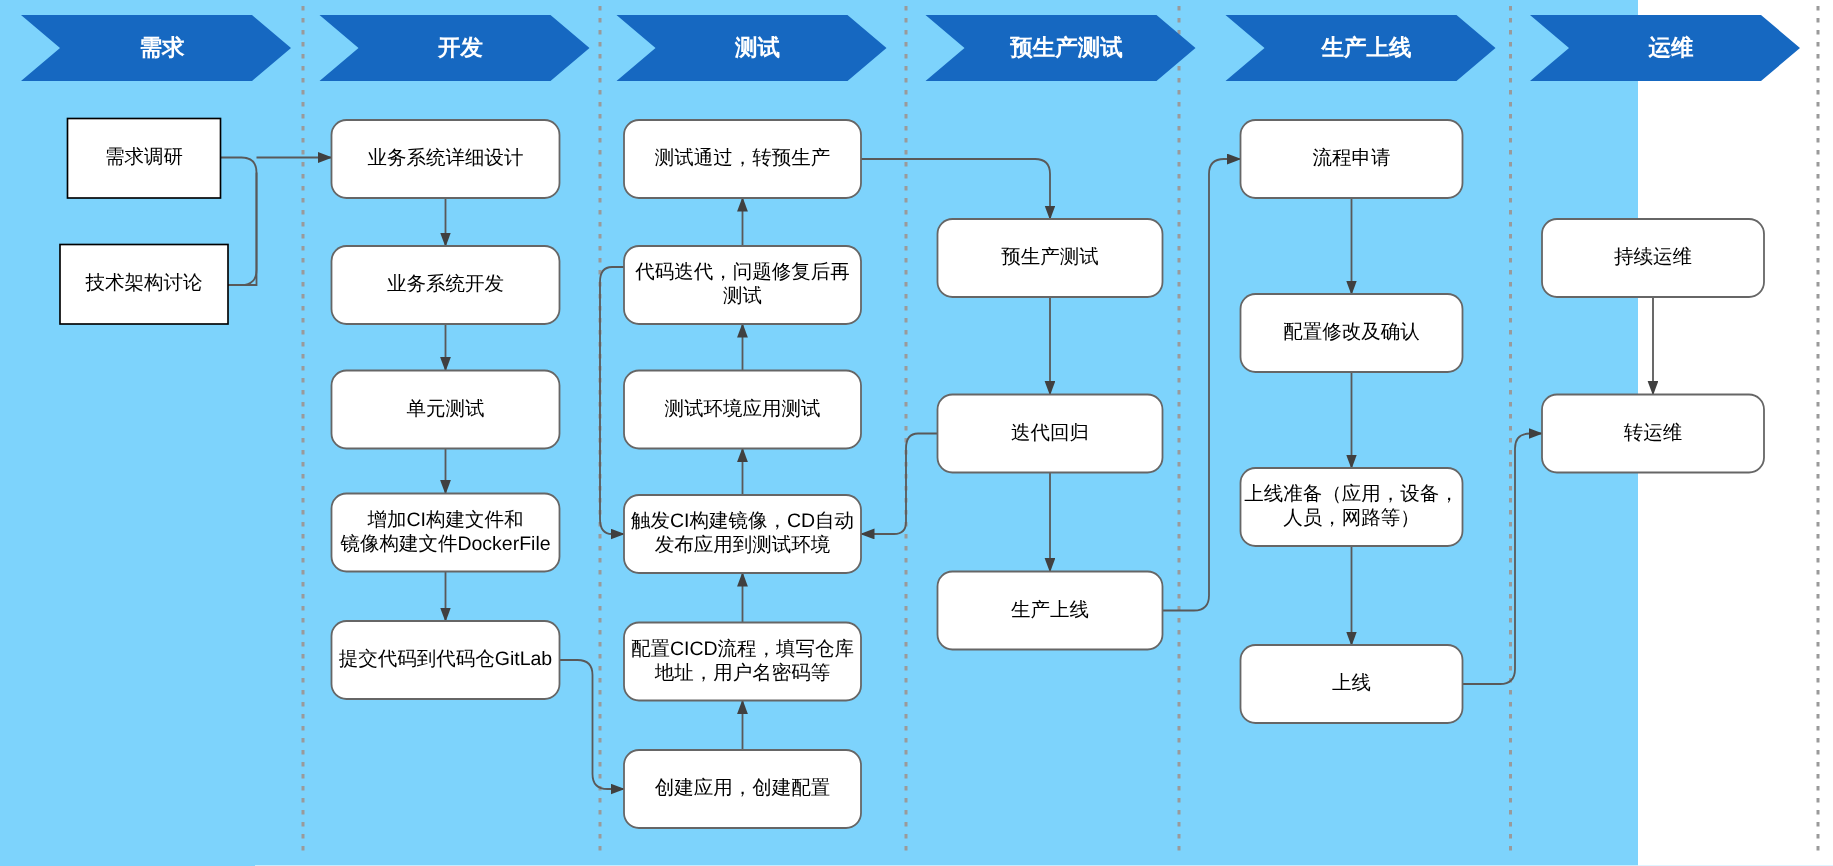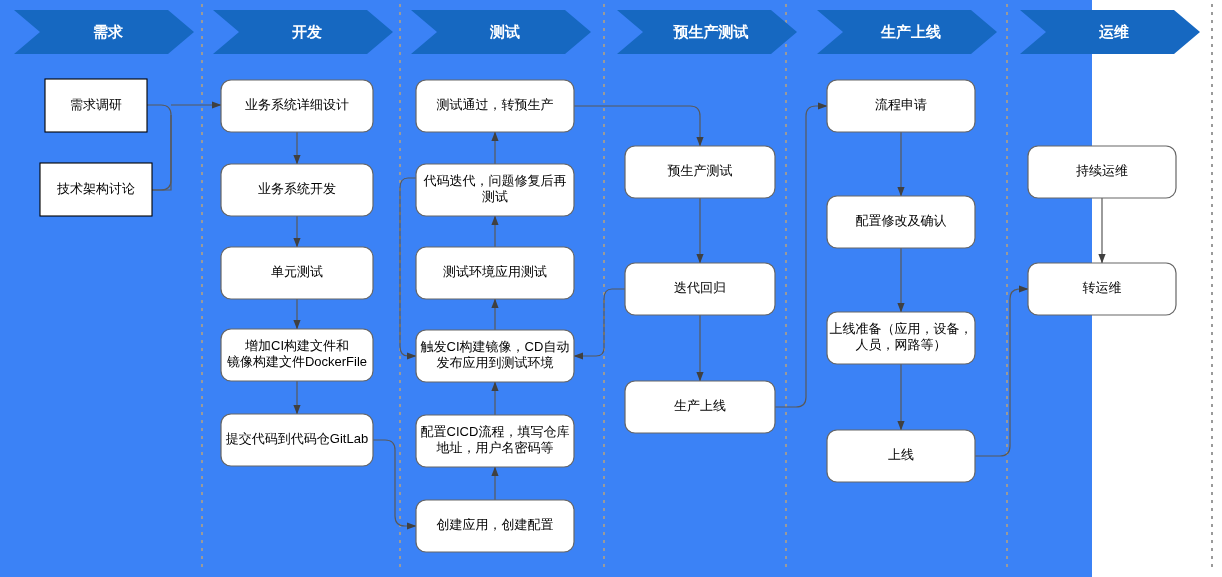--- a/index.html
+++ b/index.html
@@ -10,21 +10,21 @@
   body {
     width: 1222px;
     height: 577px;
     font-family: "Liberation Sans", "DejaVu Sans", sans-serif;
     overflow: hidden;
   }
   #canvas {
     position: relative;
     width: 1092px;
     height: 577px;
-    background: #3b82f6;
+    background: #7dd3fc;
   }
   svg.layer {
     position: absolute;
     left: 0;
     top: 0;
     width: 1222px;
     height: 577px;
   }
   .banner-text {
     fill: #ffffff;

